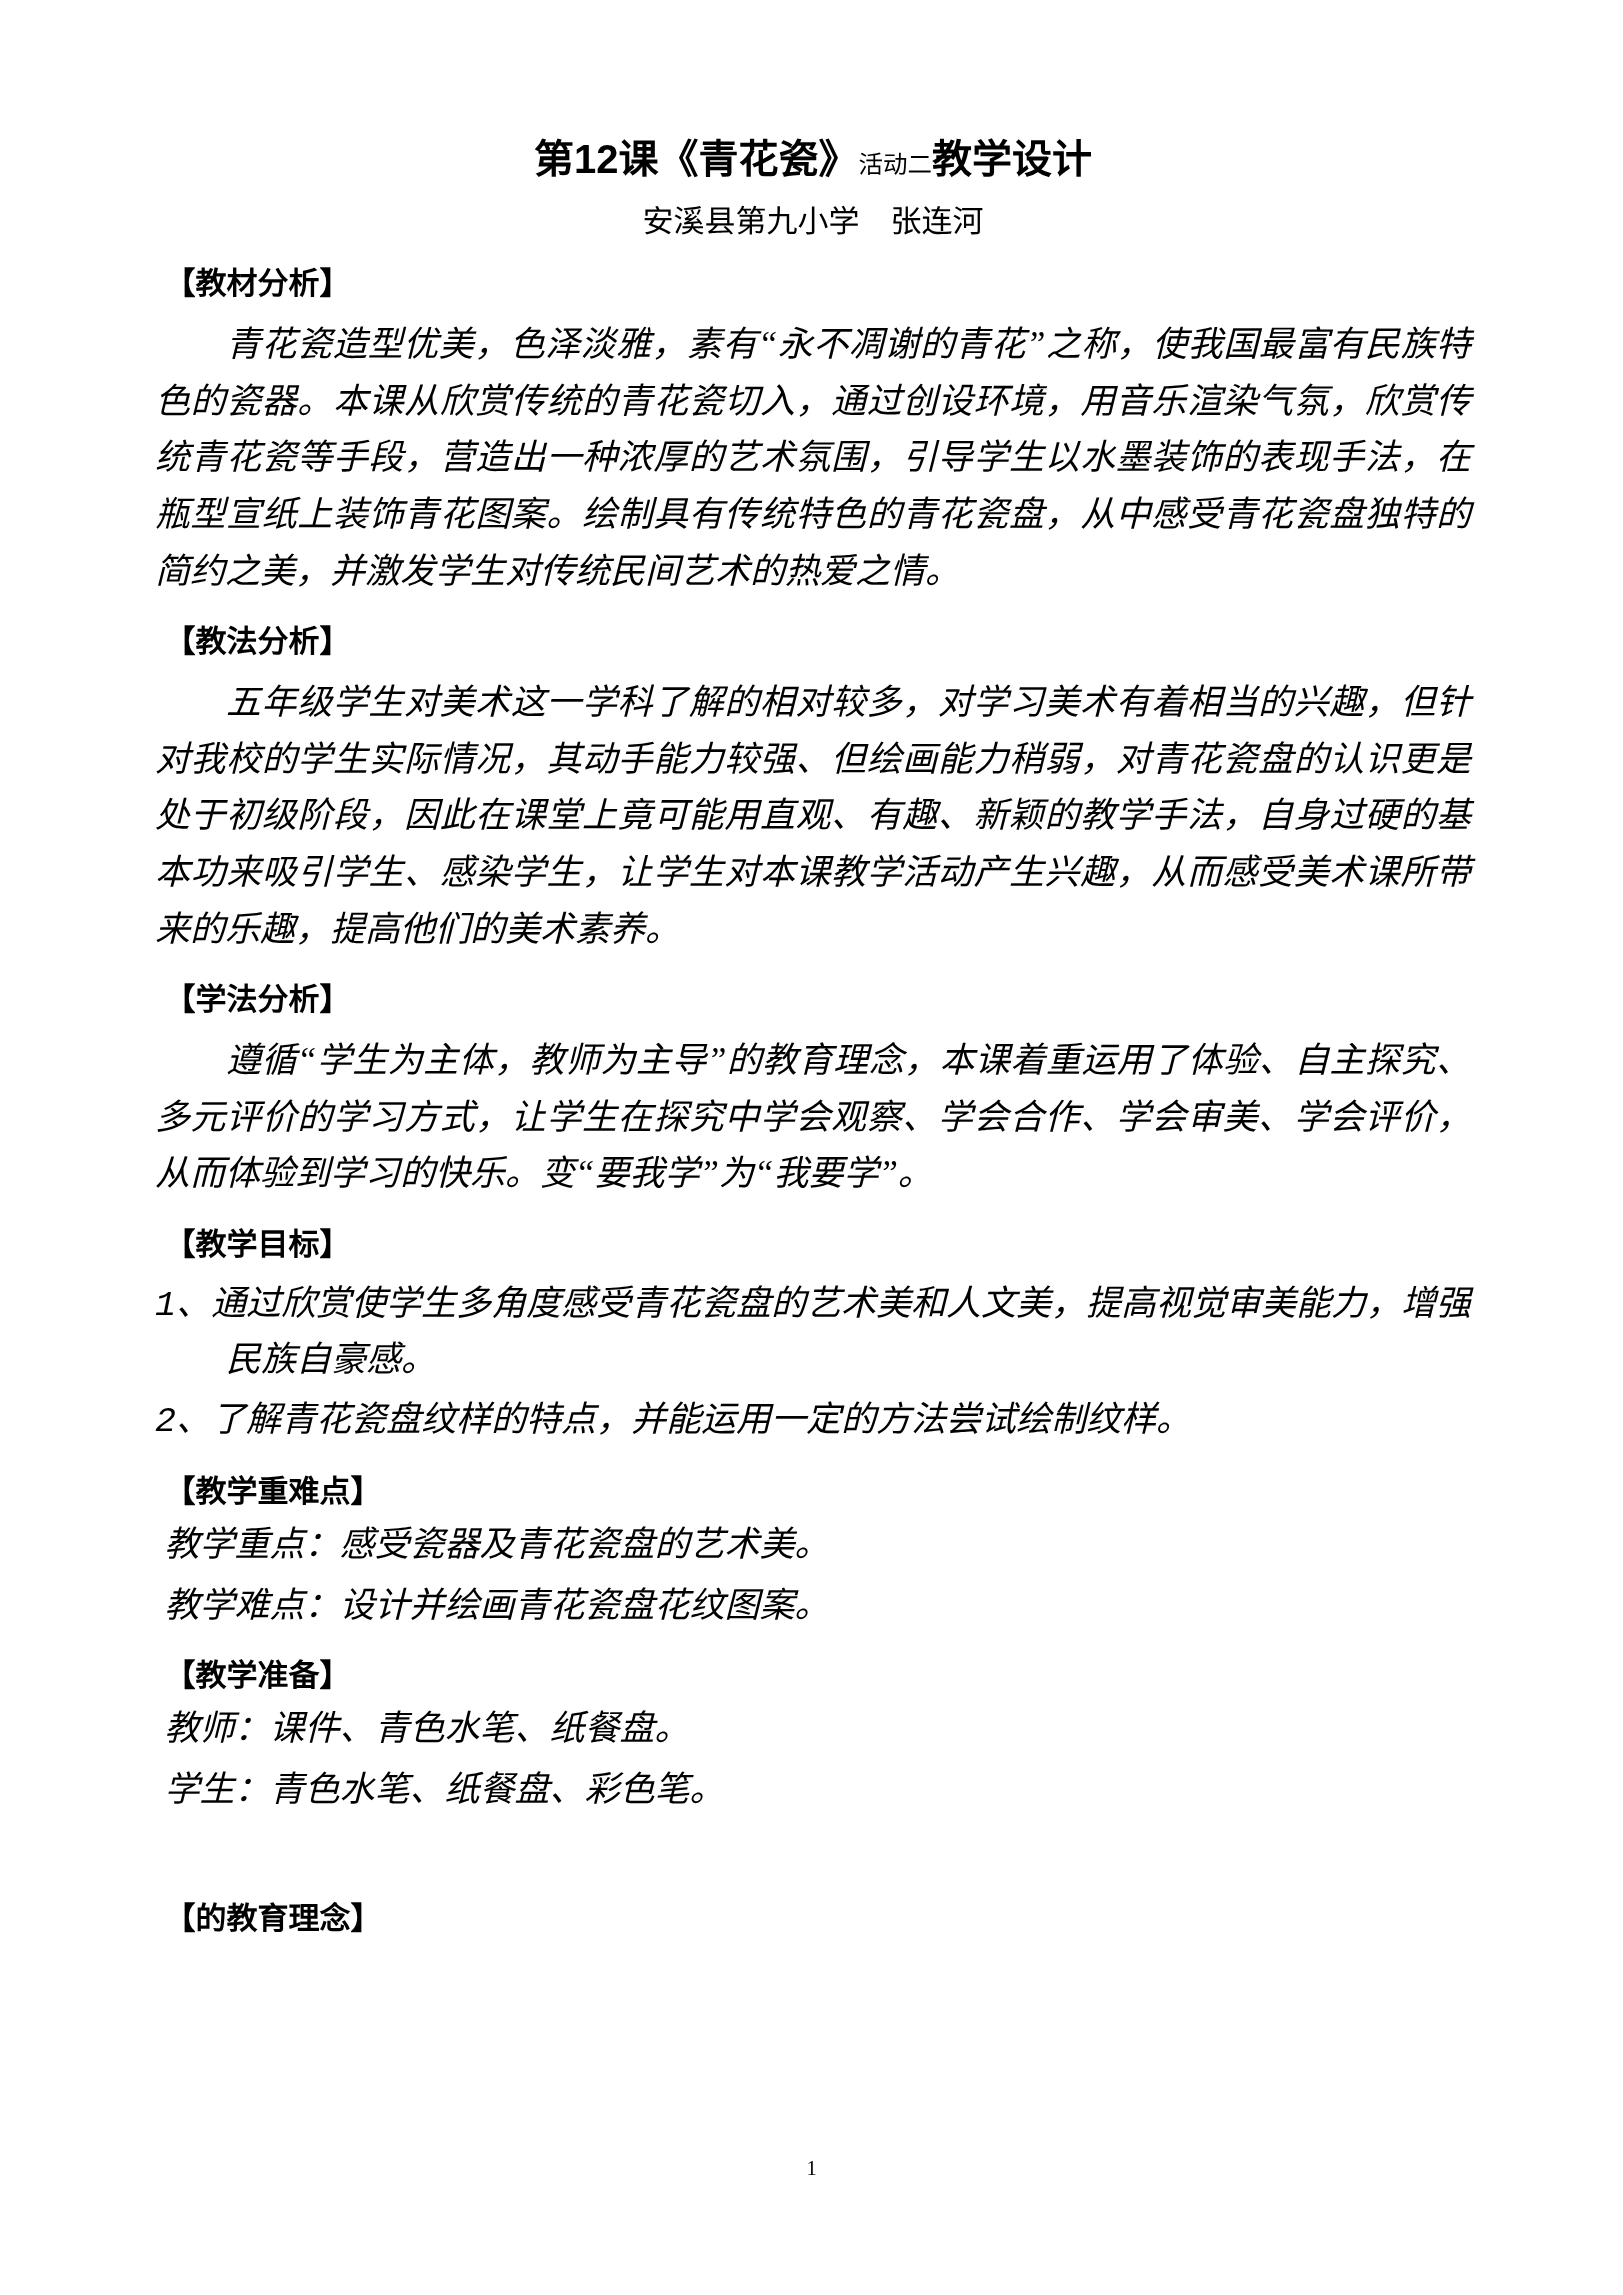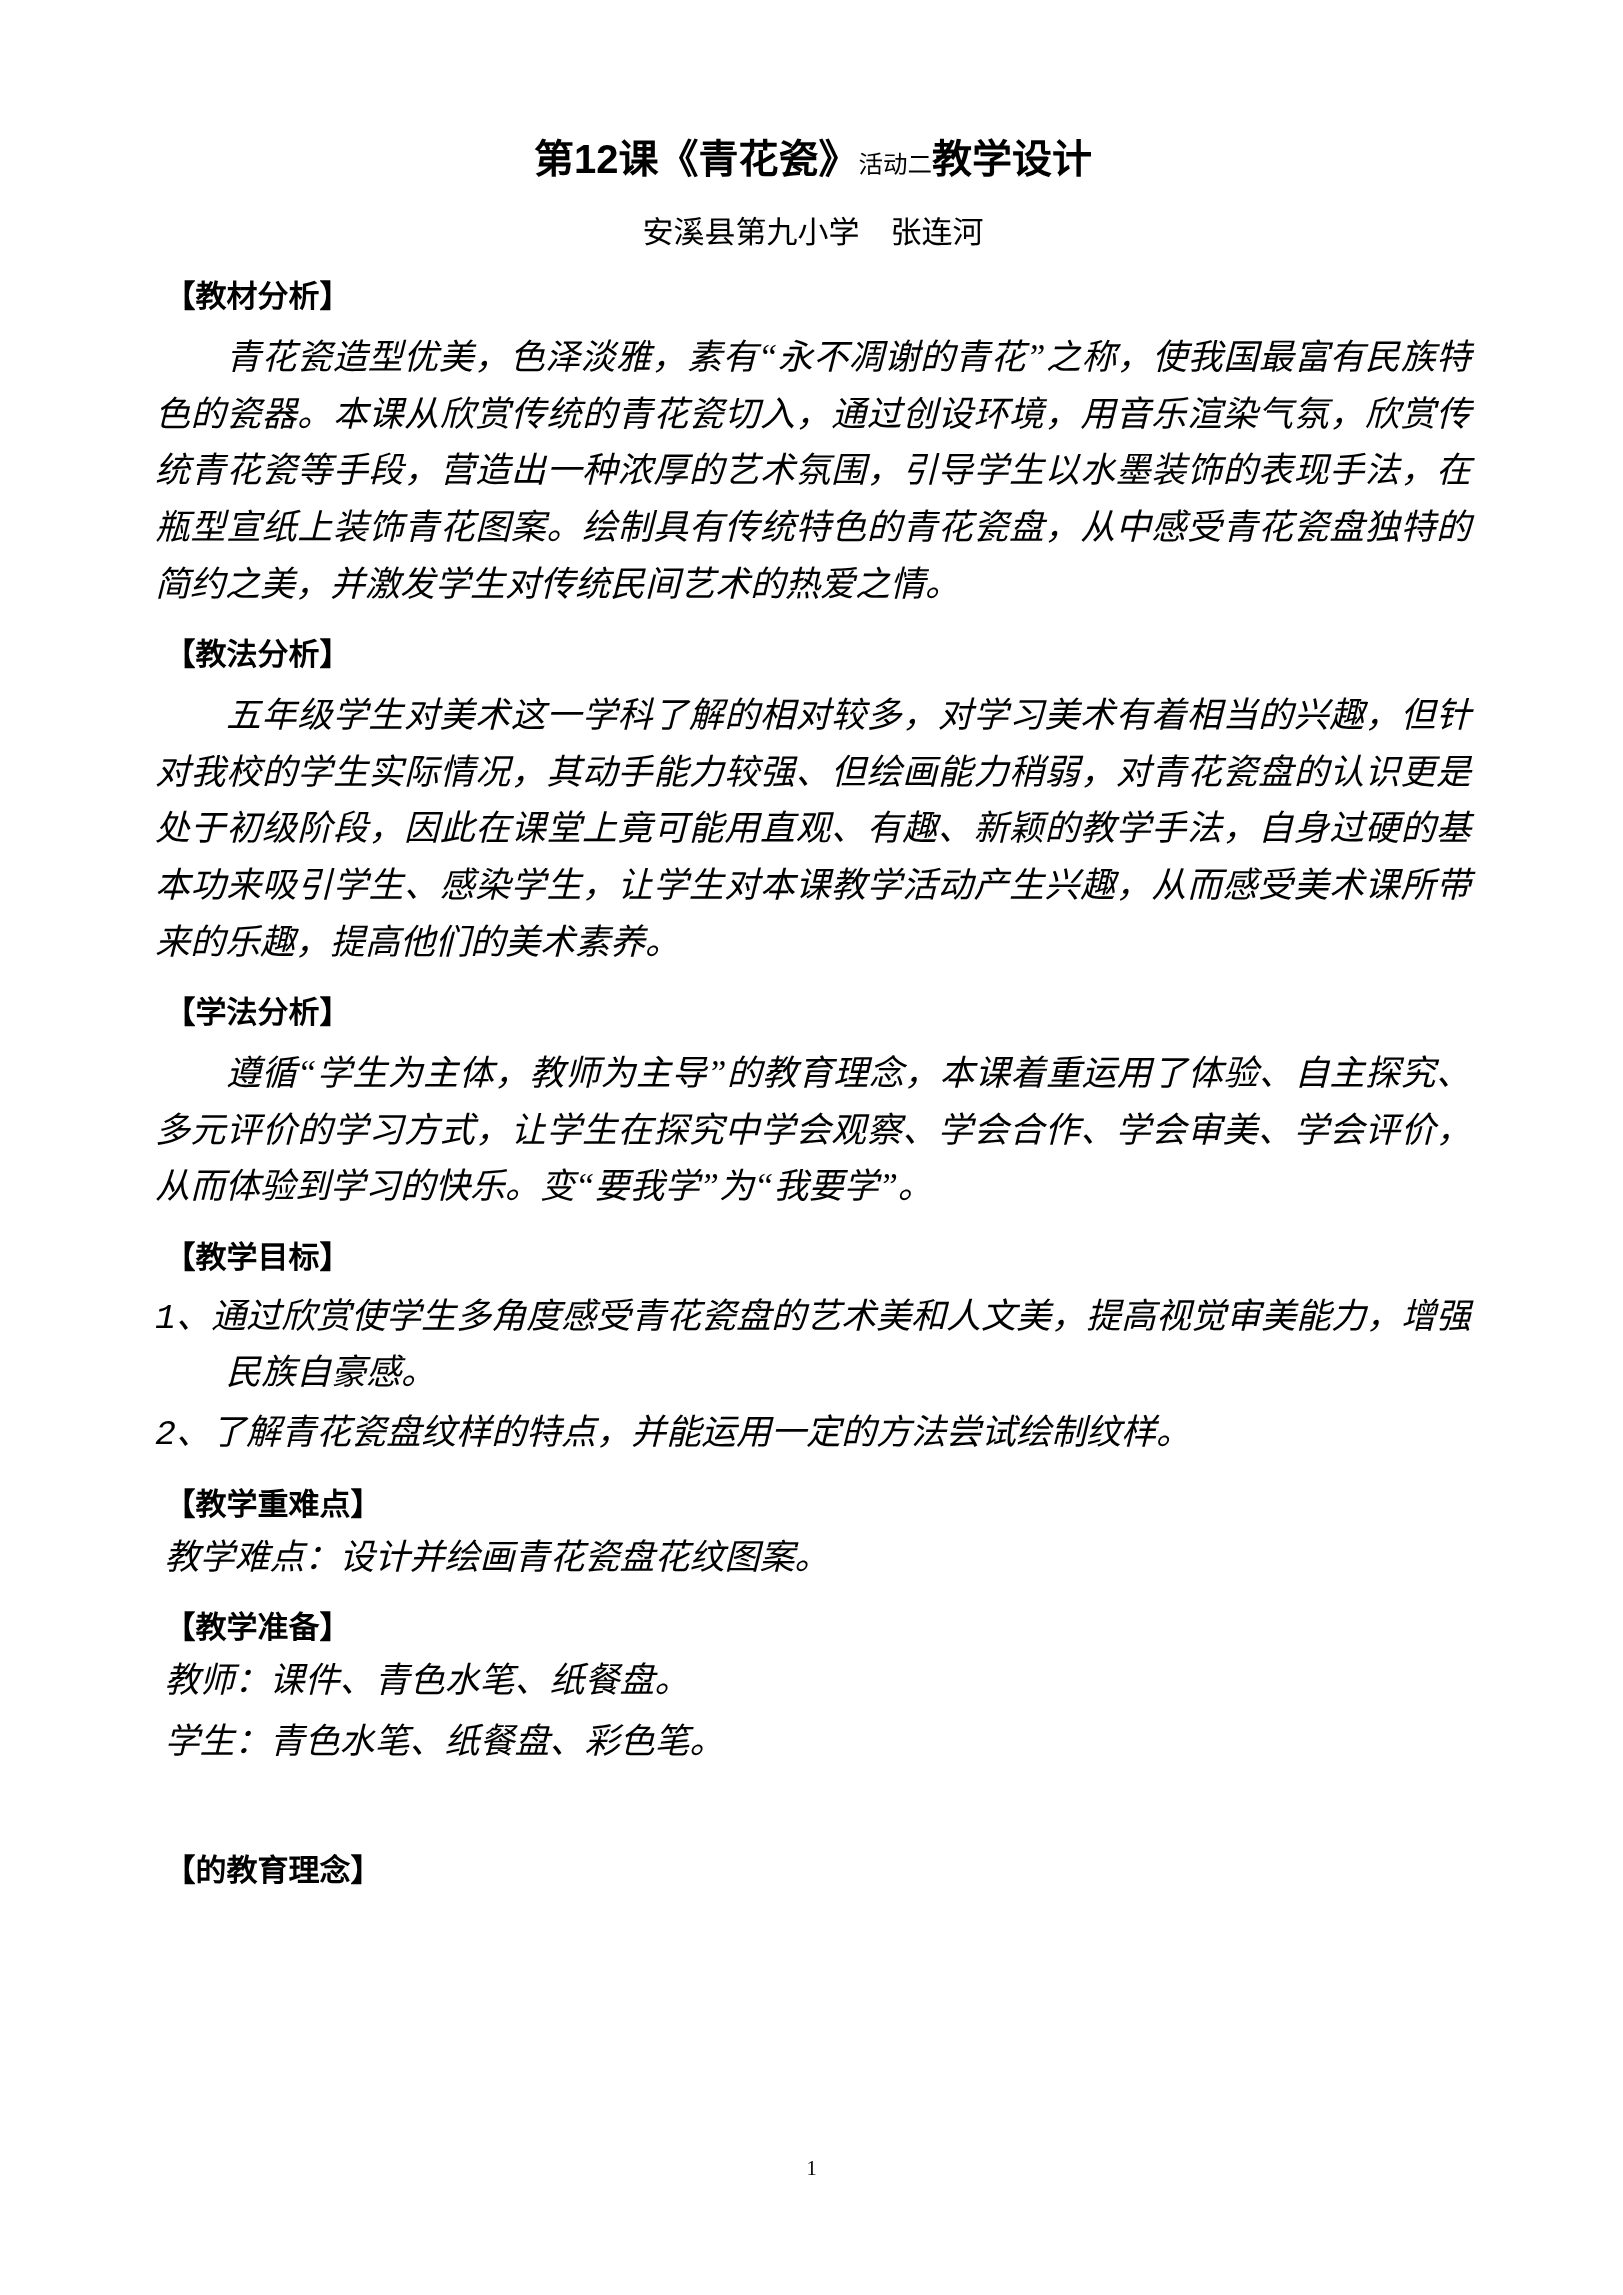--- a/index.html
+++ b/index.html
@@ -50,23 +50,23 @@
     letter-spacing: 0px;
   }
   .title-tail {
     font-family: "Liberation Sans", "DejaVu Sans", sans-serif;
     font-weight: bold;
     font-size: 40px;
   }
 
   .doc-byline {
     text-align: center;
-    font-family: Liberation Mono, monospace;
+    font-family: Liberation Serif, serif;
     font-size: 31px;
-    margin-top: 31px;
+    margin-top: 18px;
     margin-bottom: 0;
     line-height: 1.3;
     white-space: pre;
   }
 
   
   .section-heading {
     font-family: "Liberation Sans", "DejaVu Sans", sans-serif;
     font-weight: bold;
     font-size: 31px;
@@ -152,20 +152,21 @@
     <div class="section-heading">【学法分析】</div>
     <p class="body-para">遵循“学生为主体，教师为主导”的教育理念，本课着重运用了体验、自主探究、多元评价的学习方式，让学生在探究中学会观察、学会合作、学会审美、学会评价，从而体验到学习的快乐。变“要我学”为“我要学”。</p>
 
     <div class="section-heading">【教学目标】</div>
     <ul class="num-list">
       <li class="num-item">1、通过欣赏使学生多角度感受青花瓷盘的艺术美和人文美，提高视觉审美能力，增强民族自豪感。</li>
       <li class="num-item">2、了解青花瓷盘纹样的特点，并能运用一定的方法尝试绘制纹样。</li>
     </ul>
 
     <div class="section-heading">【教学重难点】</div>
+    <div class="body-line">教学重点：感受瓷器及青花瓷盘的艺术美。</div>
     <div class="body-line">教学难点：设计并绘画青花瓷盘花纹图案。</div>
 
     <div class="section-heading">【教学准备】</div>
     <div class="body-line">教师：课件、青色水笔、纸餐盘。</div>
     <div class="body-line">学生：青色水笔、纸餐盘、彩色笔。</div>
 
     <div class="gap-block"></div>
 
     <div class="section-heading">【的教育理念】</div>
 

